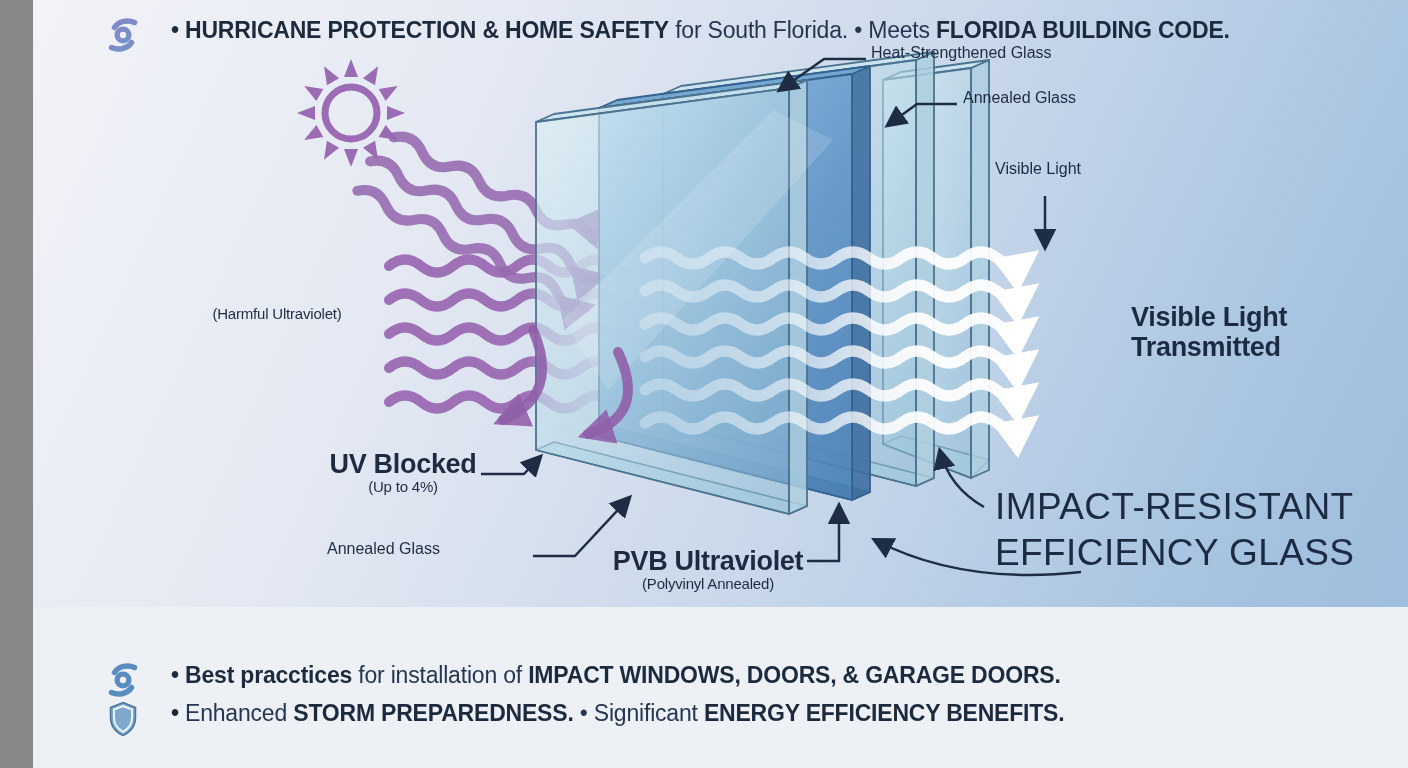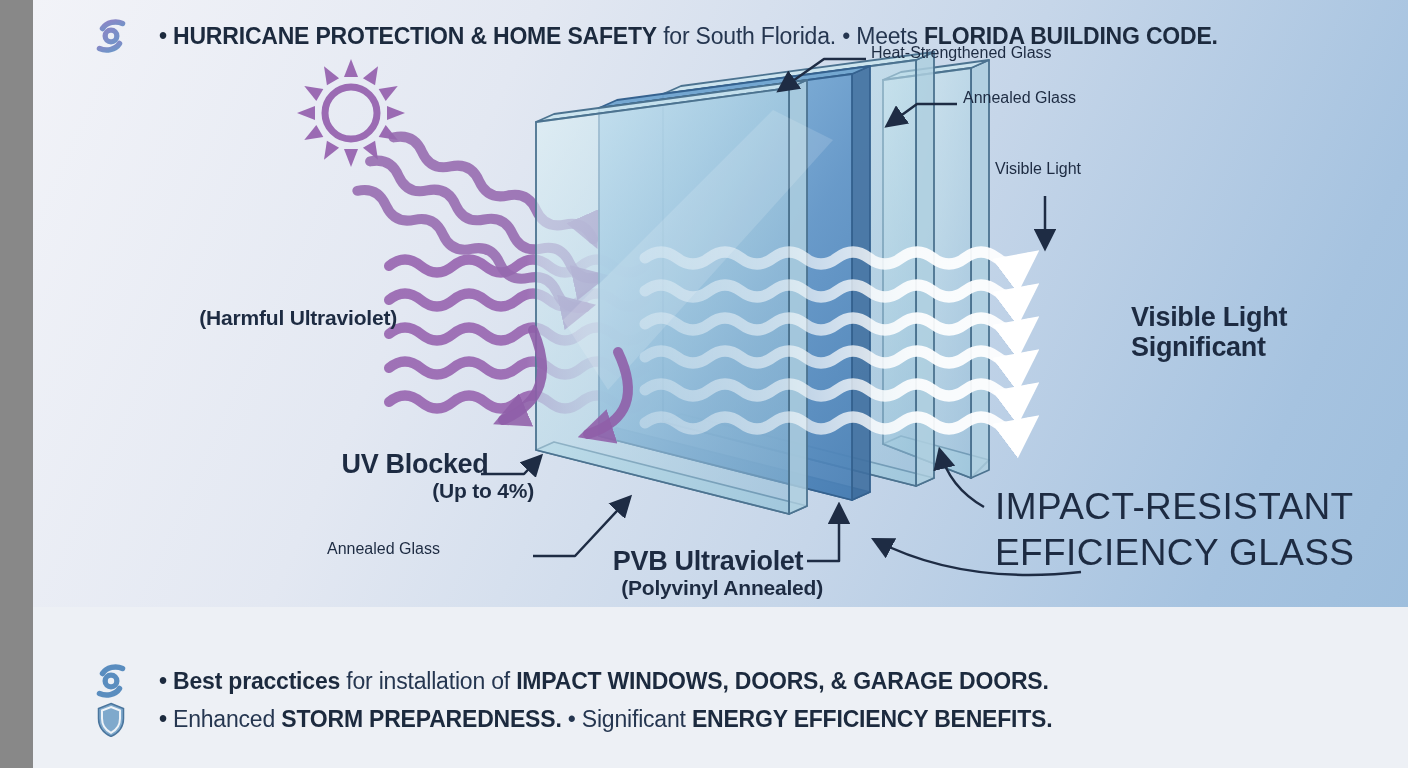--- a/index.html
+++ b/index.html
@@ -1,25 +1,25 @@
 <!DOCTYPE html>
 <html><head>
 <meta charset="utf-8">
 <style>
   html,body{margin:0;padding:0;background:#888;}
   .stage{position:relative;width:1408px;height:768px;overflow:hidden;
          font-family:"Liberation Sans",sans-serif;color:#1d2b42;margin-left:33px;}
   .stage svg.canvas{position:absolute;left:0;top:0;}
   .lbl{position:absolute;line-height:1.12;white-space:nowrap;}
   .lbl .t{font-size:27px;font-weight:700;letter-spacing:-0.3px;}
-  .lbl .s{font-size:21px;font-weight:700;letter-spacing:-0.2px;text-align:right;}
+  .lbl .s{font-size:15px;font-weight:400;letter-spacing:-0.2px;}
   .center{text-align:center;}
   .big{font-size:37px;font-weight:400;letter-spacing:0.4px;line-height:1.24;}
   .footer{position:absolute;left:0;top:607px;width:1408px;height:161px;background:#edf0f5;}
-  .frow{position:absolute;left:60px;display:flex;align-items:center;height:38px;}
+  .frow{position:absolute;left:72px;display:flex;height:38px;}
   .ficon{width:36px;height:36px;flex:0 0 36px;margin-right:30px;display:block;}
   .ftext{font-size:23px;letter-spacing:-0.2px;white-space:nowrap;}
   .ftext .seg-b{font-weight:700;color:#1c2a3e;}
   .ftext .seg-r{font-weight:400;color:#253650;}
 </style>
 </head>
 <body>
 
 <div class="stage">
 
@@ -154,28 +154,28 @@
       <path d="M1048,572 Q928,585 842,540" marker-end="url(#navyArrow)"></path>
     </g>
   </svg>
 
   <div class="lbl t" style="left:838px;top:44px;">Heat-Strengthened Glass</div>
   <div class="lbl t" style="left:930px;top:89px;">Annealed Glass</div>
   <div class="lbl t" style="left:962px;top:160px;">Visible Light</div>
 
   <div class="lbl" style="left:1098px;top:302px;">
     <div class="t">Visible Light</div>
-    <div class="t">Significant</div>
+    <div class="t">Transmitted</div>
   </div>
 
   <div class="lbl center" style="left:124px;top:306px;width:240px;">
     <div class="s">(Harmful Ultraviolet)</div>
   </div>
 
-  <div class="lbl center" style="left:263px;top:449px;width:238px;">
+  <div class="lbl center" style="left:251px;top:449px;width:238px;">
     <div class="t">UV Blocked</div>
     <div class="s">(Up to 4%)</div>
   </div>
 
   <div class="lbl t" style="left:294px;top:540px;">Annealed Glass</div>
 
   <div class="lbl center" style="left:560px;top:546px;width:230px;">
     <div class="t">PVB Ultraviolet</div>
     <div class="s">(Polyvinyl Annealed)</div>
   </div>

